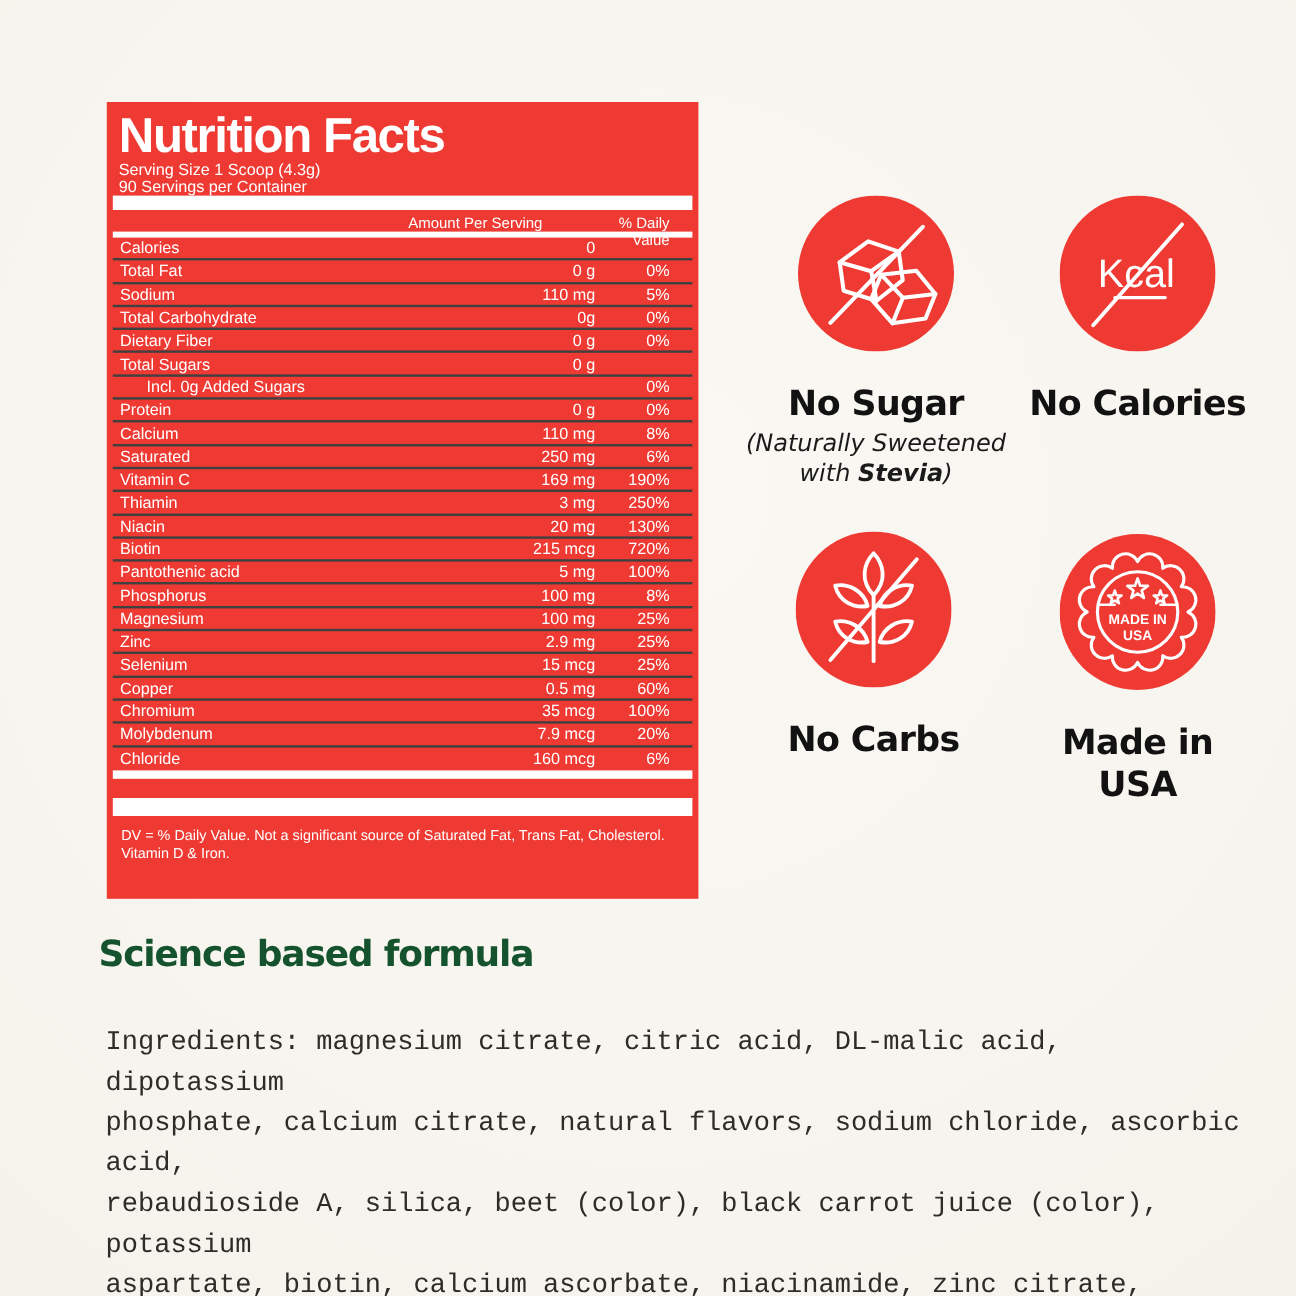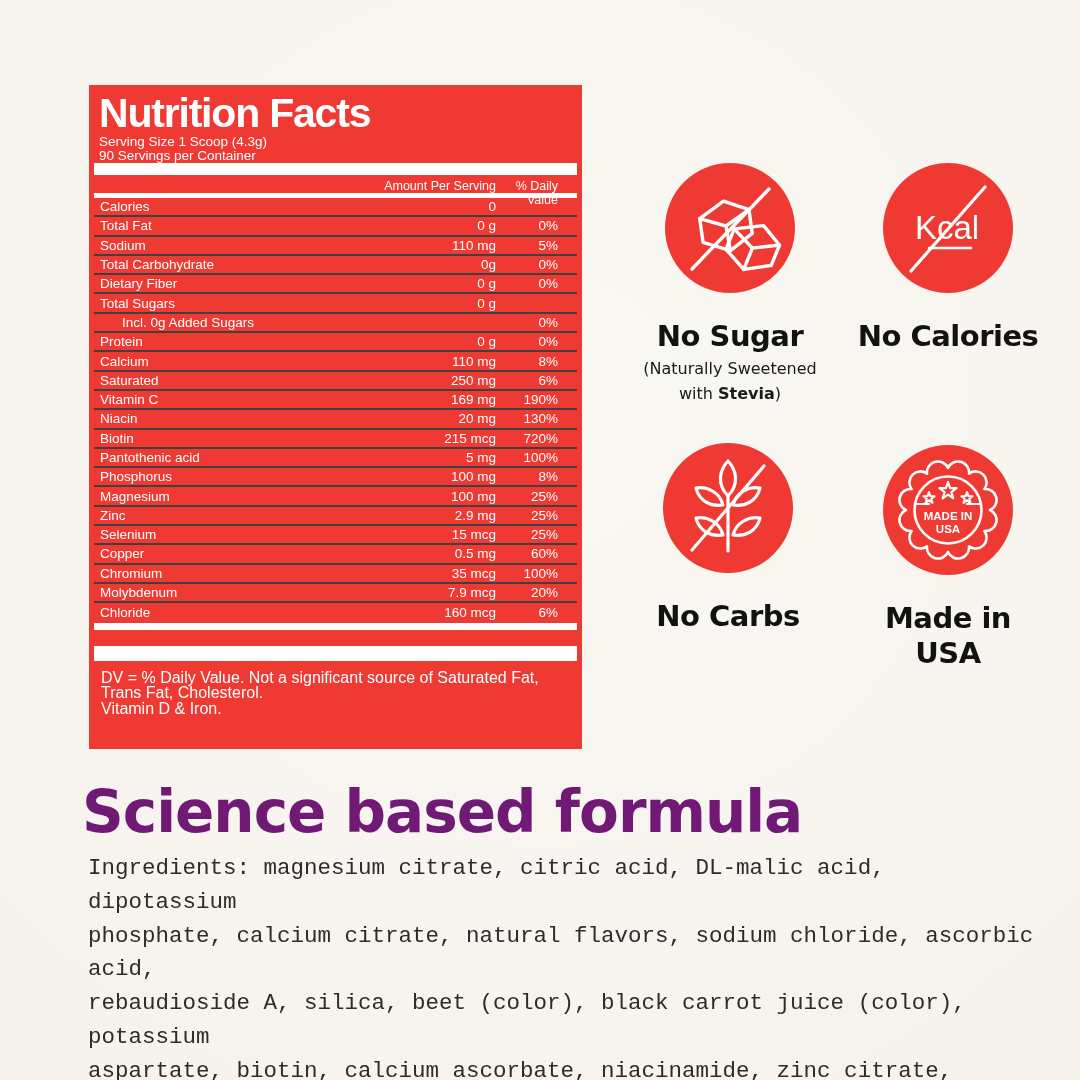--- a/index.html
+++ b/index.html
@@ -15,63 +15,64 @@
     background:#ee3a33;color:#fff;box-sizing:border-box;
   }
   .nf-title{
     margin:8px 10px 0 10px;font-size:41px;font-weight:bold;
     letter-spacing:-1.2px;line-height:40px;white-space:nowrap;
   }
   .nf-serving{margin:2px 10px 0 10px;font-size:13.5px;line-height:14px;}
   .nf-bar{height:12px;background:#fff;margin:0 5px;}
   .nf-colhead{
     display:grid;grid-template-columns:1fr 81px;
-    margin:4px 5px 0 5px;font-size:12.5px;line-height:14px;height:14px;
+    margin:4px 5px 0 5px;font-size:12.5px;line-height:14px;height:14px;gap:44px;
   }
   .nf-colhead .amount-h{text-align:right;}
   .nf-colhead .nf-dv{text-align:right;padding-right:19px;}
   .nf-hbar{height:5px;background:#fff;margin:0 5px;}
   .nf-rows{margin:0 5px;}
   .nf-row{
     display:grid;grid-template-columns:1fr 81px;
     height:19.3px;box-sizing:border-box;border-bottom:2px solid #404040;
     font-size:13.5px;line-height:17px;align-items:center;
   }
   .nf-row:last-child{border-bottom:none;}
   .nf-cell-main{display:flex;justify-content:space-between;padding-left:6px;min-width:0;}
   .nf-row.indent .nf-cell-main{padding-left:28px;}
   .nf-dv{text-align:right;padding-right:19px;}
   .nf-bar2{height:7px;background:#fff;margin:0 5px;}
   .nf-bar3{height:15px;background:#fff;margin:16px 5px 0 5px;}
   .nf-foot{
-    margin:9px 28px 0 12px;font-size:16px;line-height:15.5px;white-space:pre-line;
+    margin:9px 28px 0 12px;font-size:12px;line-height:15.5px;white-space:pre-line;
   }
 
   
   .feature{position:absolute;width:226px;text-align:center;}
   .feature svg{display:block;margin:0 auto;}
   .f1{left:617px;top:163px;}
   .f2{left:835px;top:163px;}
   .f3{left:615px;top:443px;}
   .f4{left:835px;top:445px;}
   .feature-label{
     margin-top:26px;font-size:29px;font-weight:bold;color:#121212;
     font-family:"DejaVu Sans","Liberation Sans",sans-serif;
     letter-spacing:-0.5px;line-height:35px;white-space:pre-line;
   }
   .feature-sub{
-    margin:3px 0 0 -22px;width:270px;font-size:16px;line-height:24.5px;color:#1a1a1a;
+    margin:3px 0 0 -22px;width:270px;font-size:20px;line-height:24.5px;color:#1a1a1a;
     font-family:"DejaVu Sans","Liberation Sans",sans-serif;
+    font-style:italic;
   }
   .feature-sub b{font-weight:bold;}
 
   
   .headline{
-    position:absolute;left:82px;top:778px;font-size:58px;font-weight:bold;
-    color:#701a75;letter-spacing:-1px;
+    position:absolute;left:82px;top:778px;font-size:30px;font-weight:bold;
+    color:#14532d;letter-spacing:-1px;
     font-family:"DejaVu Sans","Liberation Sans",sans-serif;white-space:nowrap;
   }
   .ingredients{
     position:absolute;left:88px;top:852px;width:950px;
     font-size:22.5px;line-height:33.8px;color:#2e2b28;
     font-family:Liberation Mono, monospace;white-space:pre-line;
   }
 </style>
 </head>
 <body>
@@ -175,20 +176,27 @@
       </div>
 
       <div class="nf-row">
         <div class="nf-cell-main">
           <span class="nf-label">Vitamin C</span>
           <span class="nf-amount">169 mg</span>
         </div>
         <div class="nf-dv">190%</div>
       </div>
 
+      <div class="nf-row">
+        <div class="nf-cell-main">
+          <span class="nf-label">Thiamin</span>
+          <span class="nf-amount">3 mg</span>
+        </div>
+        <div class="nf-dv">250%</div>
+      </div>
 
       <div class="nf-row">
         <div class="nf-cell-main">
           <span class="nf-label">Niacin</span>
           <span class="nf-amount">20 mg</span>
         </div>
         <div class="nf-dv">130%</div>
       </div>
 
       <div class="nf-row">

